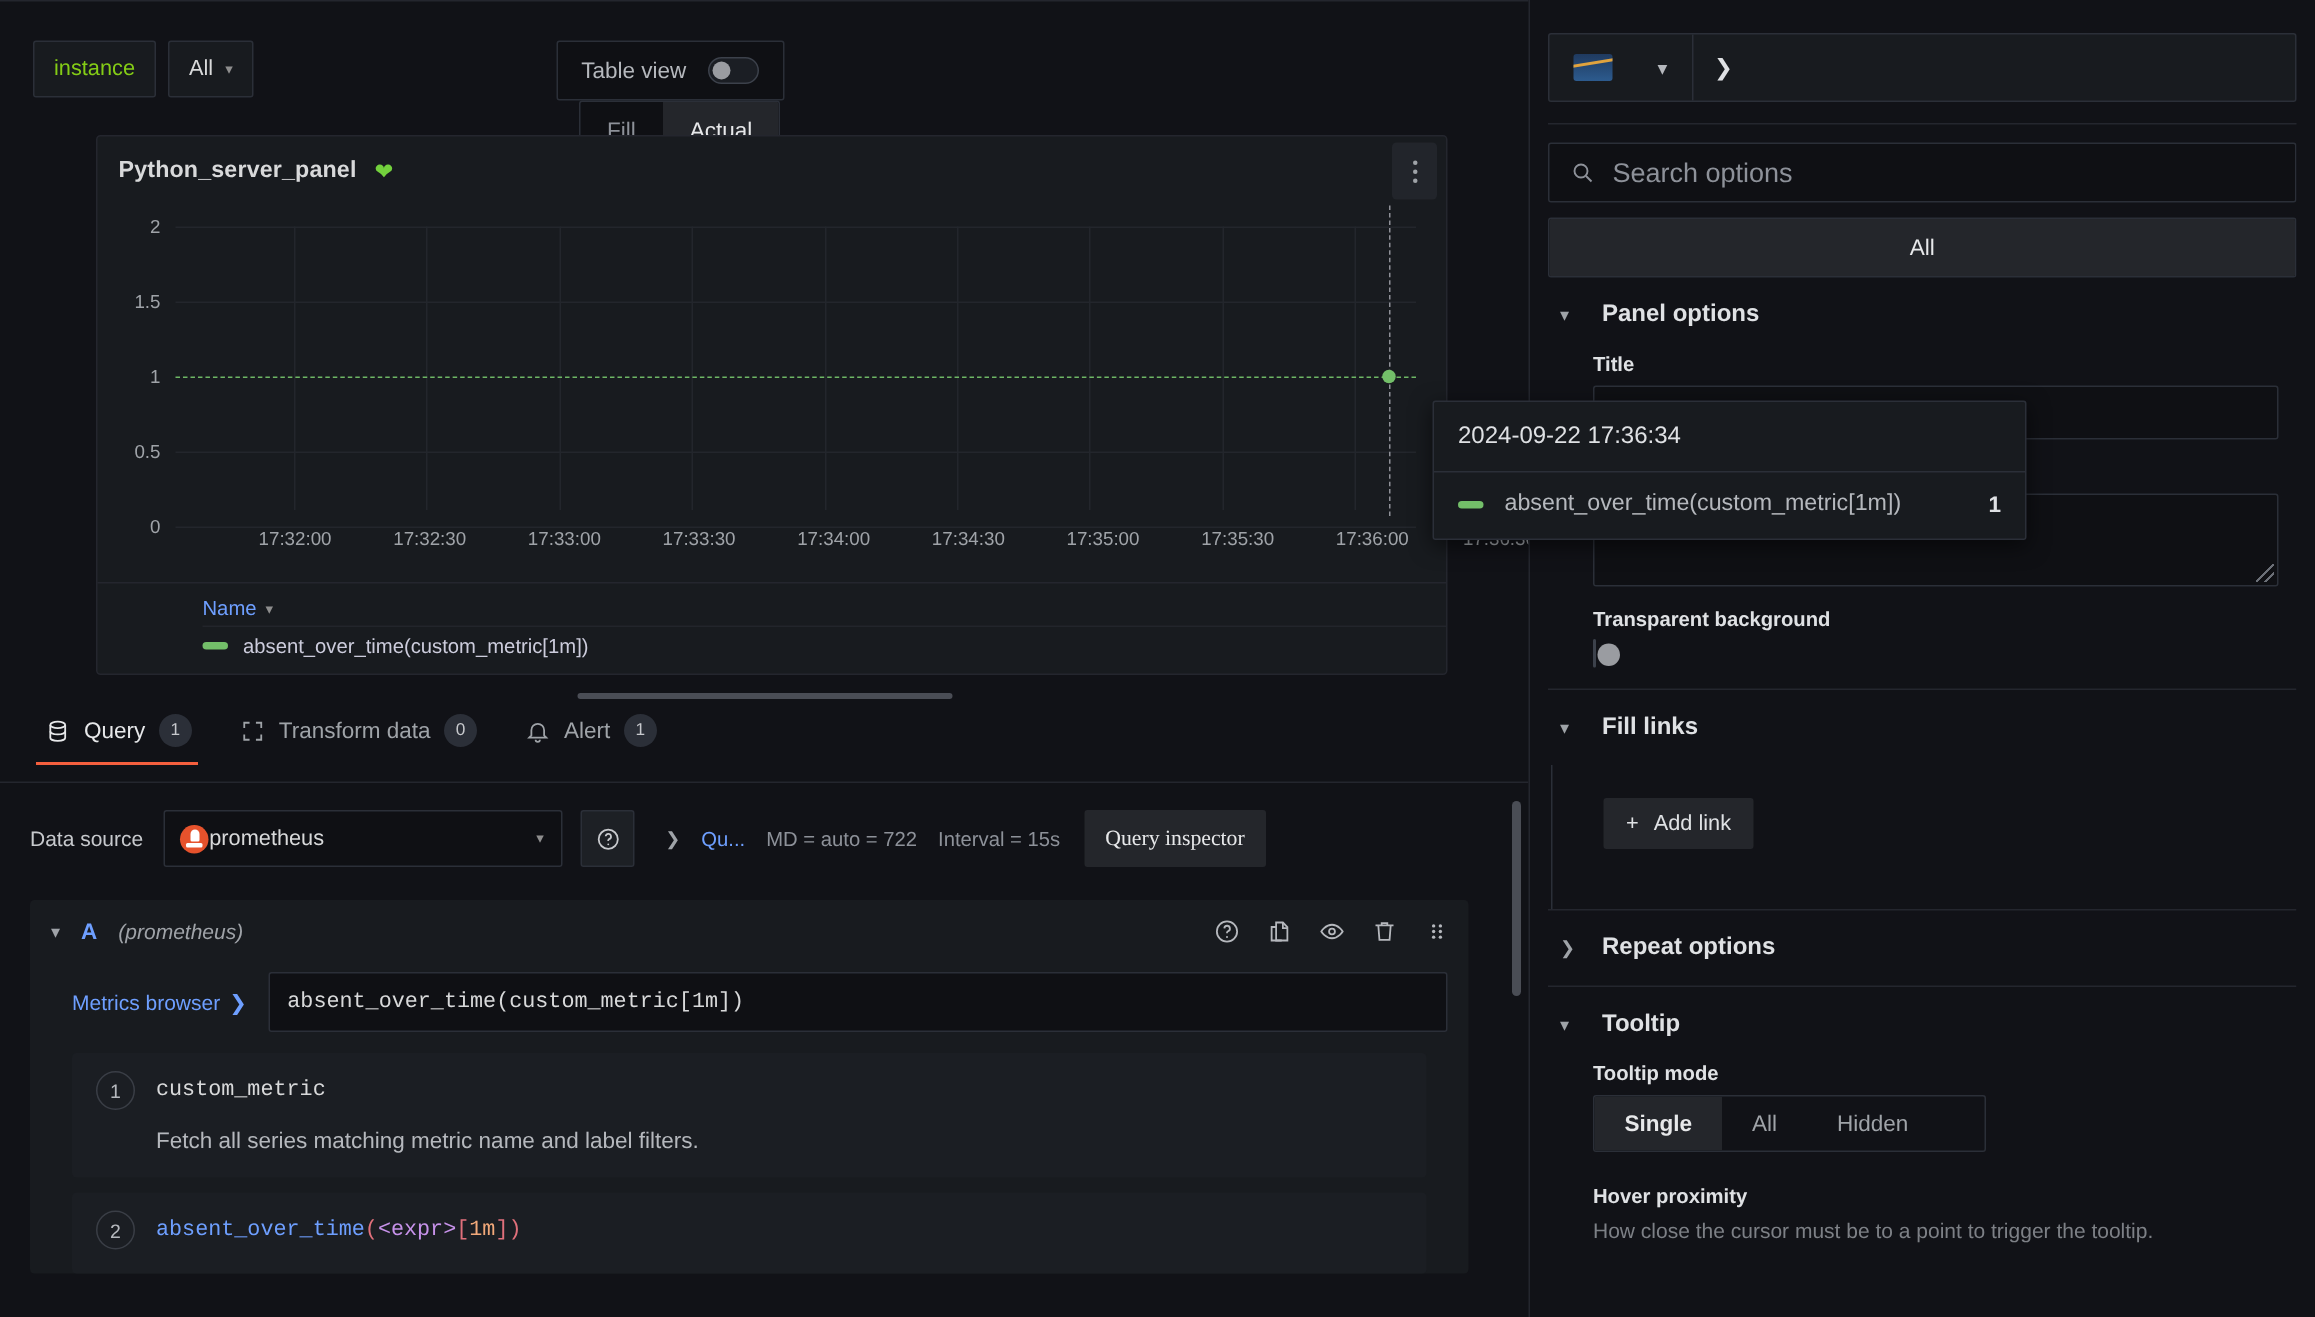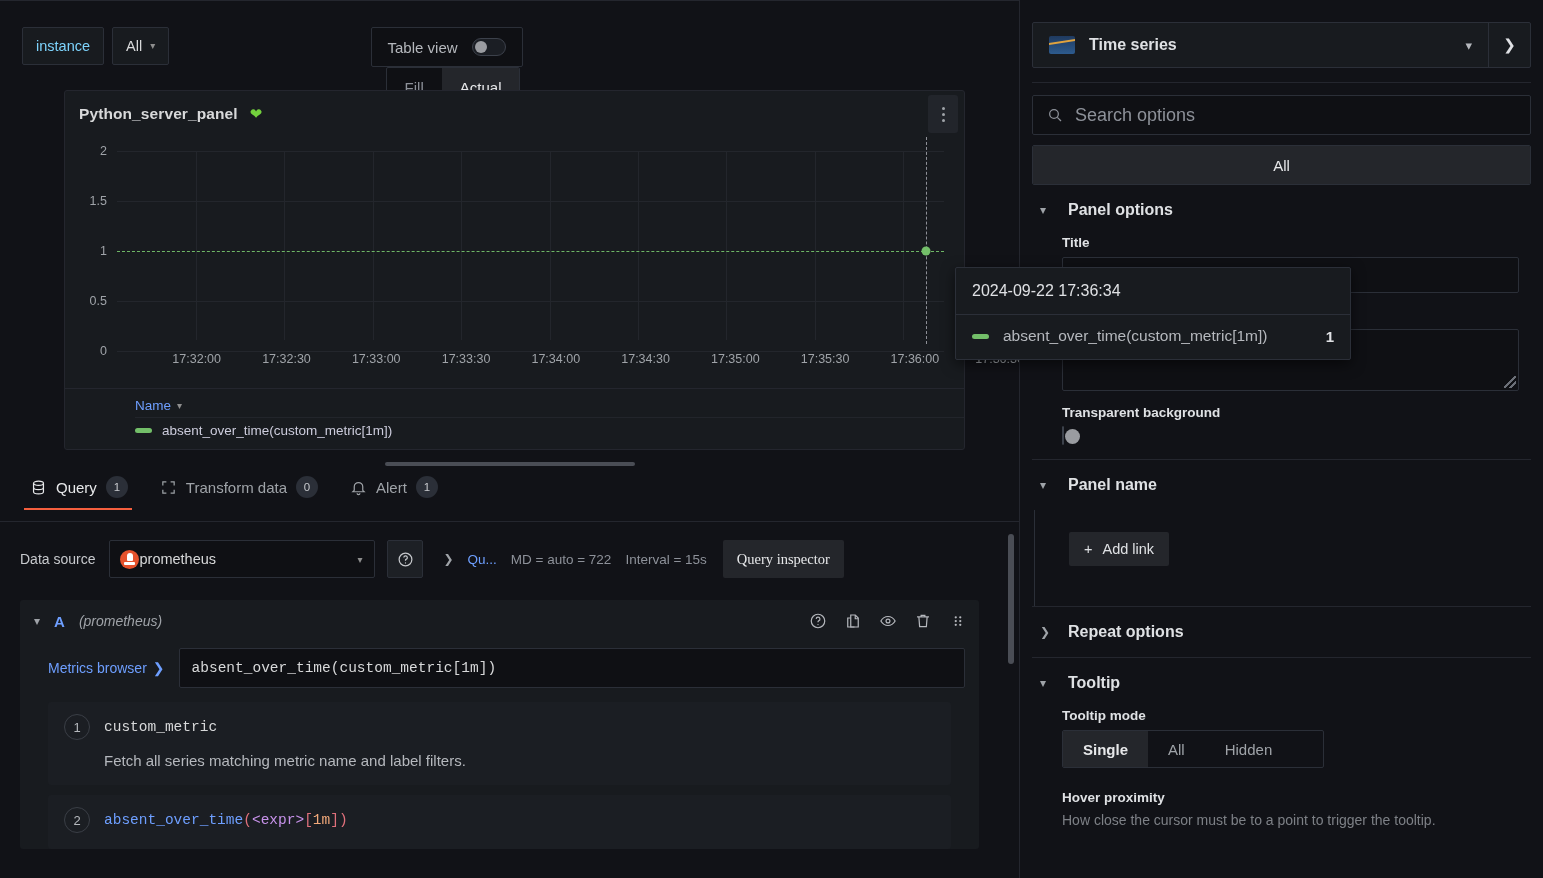--- a/index.html
+++ b/index.html
@@ -17,21 +17,21 @@
 
   .toolbar {
     height: 90px; flex: none; display: flex; align-items: center;
     padding: 0 12px; gap: 0; position: relative;
     border-top: 1px solid #24262e;
   }
   .var-group { display: flex; align-items: center; margin-left: 10px; }
   .var-label {
     height: 38px; display: flex; align-items: center; padding: 0 13px;
     background: #181b1f; border: 1px solid #2b2f38; border-radius: 2px;
-    color: #7dd3fc; font-size: 14.5px;
+    color: #84cc16; font-size: 14.5px;
   }
   .var-value {
     height: 38px; display: flex; align-items: center; gap: 8px; padding: 0 13px;
     background: #181b1f; border: 1px solid #2b2f38; border-radius: 2px;
     color: #d8d9da; font-size: 14.5px; margin-left: 8px;
   }
   .caret { font-size: 10px; color: #8e8e8e; }
 
   .tb-center { position:absolute; left: 353px; top: 26px; display: flex; align-items: center; gap: 0; flex-direction: column; }
   .tableview-box {
@@ -503,21 +503,20 @@
         </div>
       </div>
 
       <div class="vscroll"></div>
     </div>
   </div>
 
   <div class="right-col">
     <div class="viz-picker">
       <span class="viz-icon"></span>
-      <span class="viz-name">Time series</span>
       <span class="viz-caret">▾</span>
       <span class="viz-arrow">❯</span>
     </div>
 
     <div class="opts">
       <div class="search-opts">
         <svg class="ic" width="16" height="16" viewBox="0 0 24 24" fill="none" stroke="#8d9199" stroke-width="1.9">
           <circle cx="10.5" cy="10.5" r="6.5"></circle>
             <path d="M15.5 15.5L21 21"></path>
         </svg>
@@ -539,21 +538,21 @@
           <div class="field-label" style="visibility:hidden">Description</div>
           <div class="textarea"></div>
           <div class="field-label">Transparent background</div>
           <span class="switch big"><i class="knob"></i></span>
         </div>
       </div>
 
       <div class="sec">
         <div class="sec-head">
           <span class="chev">▾</span>
-          <span class="sec-title">Panel name</span>
+          <span class="sec-title">Fill links</span>
         </div>
         <div class="sec-body indent-line">
           <div class="add-link">
             <span>+</span>
             <span>Add link</span>
           </div>
         </div>
       </div>
 
       <div class="sec">

